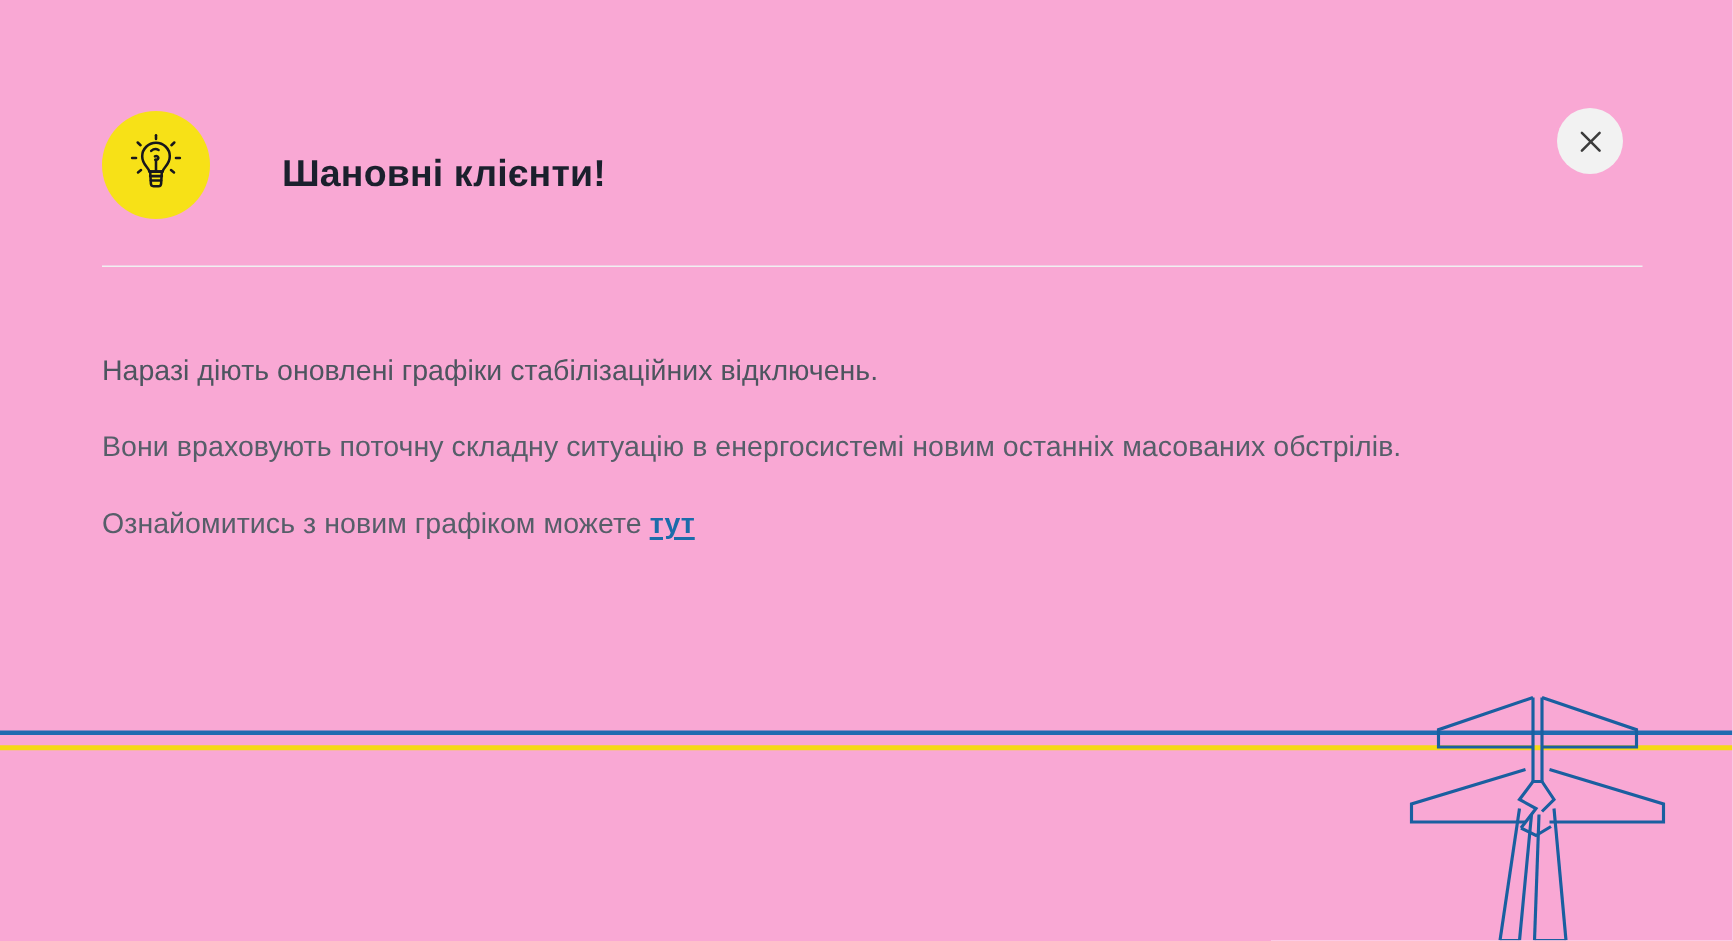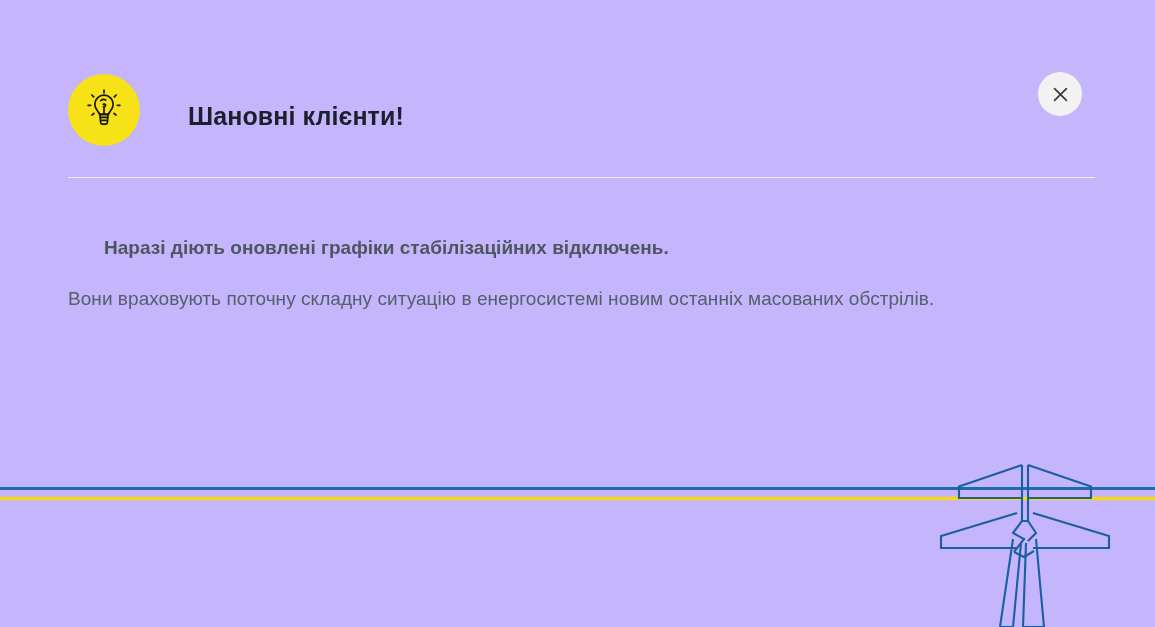--- a/index.html
+++ b/index.html
@@ -14,21 +14,21 @@
   body {
     background: #ffffff;
     font-family: "Liberation Sans", "DejaVu Sans", sans-serif;
     -webkit-font-smoothing: antialiased;
   }
 
   .modal {
     position: relative;
     width: 1155px;
     height: 627px;
-    background: #c4b5fd;
+    background: #f9a8d4;
     overflow: hidden;
   }
 
   
   .modal-header {
     position: absolute;
     left: 0;
     top: 0;
     width: 1155px;
     height: 177px;
@@ -99,24 +99,23 @@
     color: #565e69;
     font-size: 19px;
     line-height: 27px;
     letter-spacing: 0.05px;
     margin-bottom: 24px;
     white-space: nowrap;
   }
   .copy-line:last-child { margin-bottom: 0; }
 
   .copy-line.is-strong {
-    font-weight: 700;
+    font-weight: 400;
     color: #4d555f;
     letter-spacing: 0.02px;
-    margin-left: 36px;
   }
 
   .inline-link {
     color: #1b6caa;
     font-weight: 700;
     text-decoration: underline;
     text-underline-offset: 3px;
     text-decoration-thickness: 2px;
     cursor: pointer;
   }
@@ -180,20 +179,23 @@
 
     <div class="header-divider"></div>
   </div>
 
   <div class="modal-body">
 
     <p class="copy-line is-strong">Наразі діють оновлені графіки стабілізаційних відключень.</p>
 
     <p class="copy-line">Вони враховують поточну складну ситуацію в енергосистемі новим останніх масованих обстрілів.</p>
 
+    <p class="copy-line">
+      <span>Ознайомитись з новим графіком можете </span><a class="inline-link" href="#">тут</a>
+    </p>
 
   </div>
 
   <div class="footer-art">
     <svg width="1155" height="180" viewBox="0 0 1155 180" aria-hidden="true">
 
       <line x1="0" y1="41.5" x2="1155" y2="41.5" stroke="#1f6bb0" stroke-width="3"></line>
 
       <line x1="0" y1="51.5" x2="1155" y2="51.5" stroke="#f5d916" stroke-width="3.4"></line>
 

